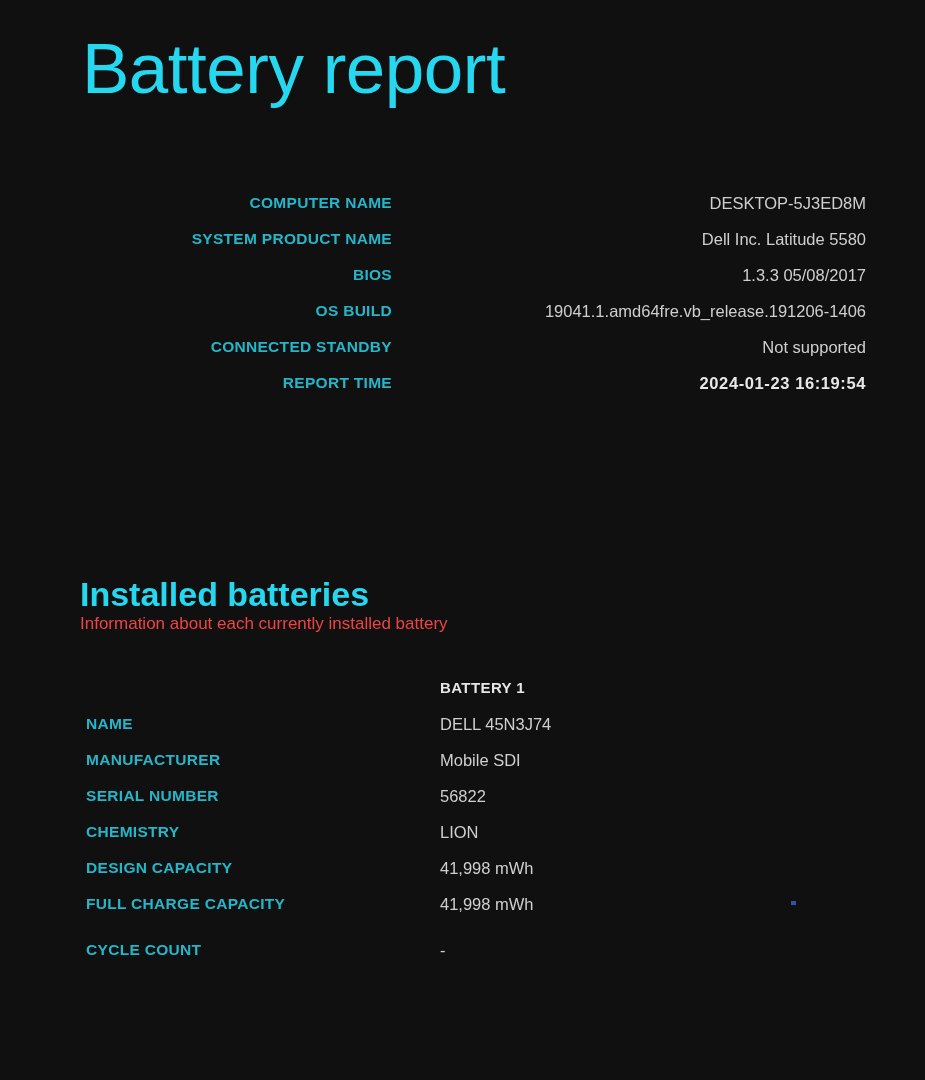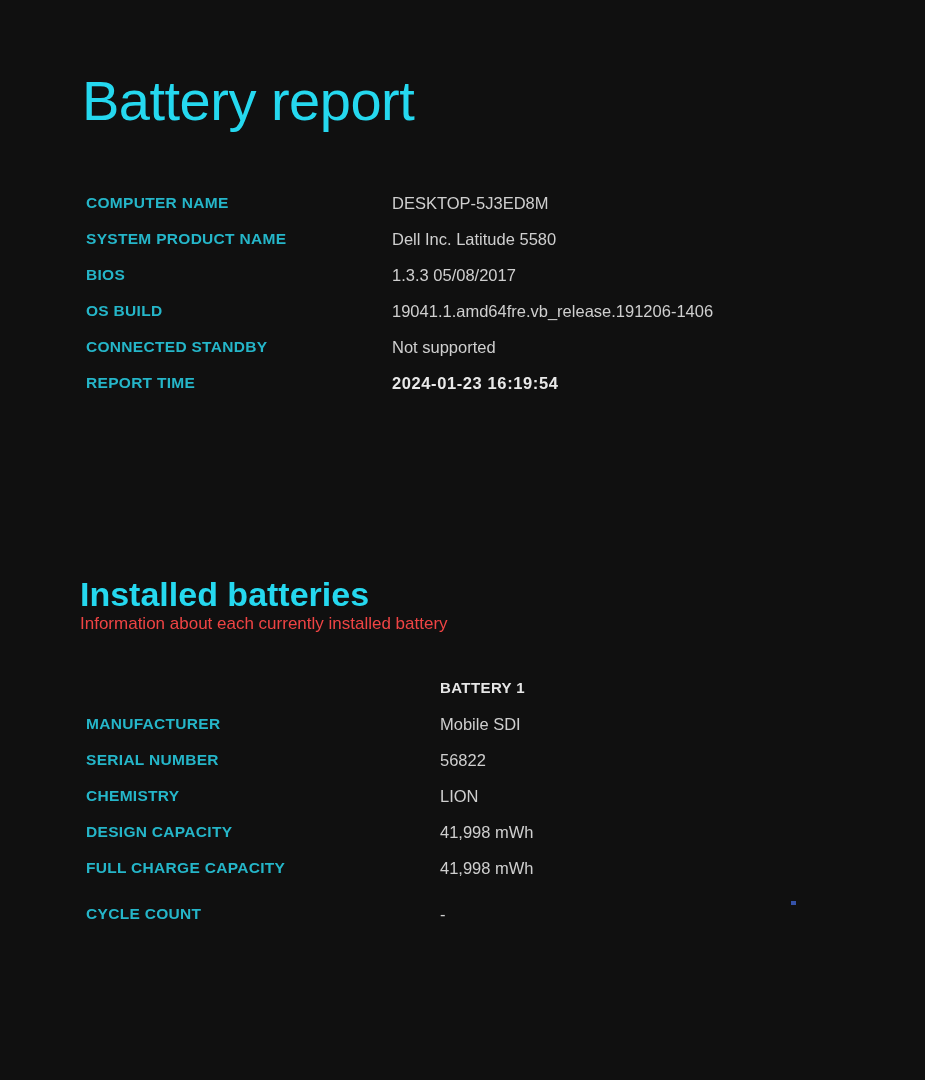--- a/index.html
+++ b/index.html
@@ -20,36 +20,36 @@
     left: 0;
     top: 0;
     width: 925px;
     height: 1080px;
     background: #101010;
   }
   .title {
     position: absolute;
     left: 82px;
     top: 33px;
-    font-size: 56px;
+    font-size: 71px;
     font-weight: 400;
     color: #25d8ef;
     letter-spacing: -0.5px;
     line-height: 1;
     font-family: "Liberation Sans", sans-serif;
-    margin-top: 40px;
   }
 
   
   .sysinfo {
     position: absolute;
     left: 86px;
     top: 185px;
     width: 780px;
     border-collapse: collapse;
+    text-align: right;
   }
   .sysinfo td {
     padding: 0;
     height: 36px;
     vertical-align: top;
     font-size: 16px;
     line-height: 36px;
   }
   .sysinfo td.k {
     width: 306px;
@@ -176,20 +176,24 @@
 
   <table class="battable">
     <thead>
       <tr>
         <th class="corner"></th>
         <th class="colhead">BATTERY 1</th>
       </tr>
     </thead>
     <tbody>
       <tr>
+        <td class="k">NAME</td>
+        <td class="v">DELL 45N3J74</td>
+      </tr>
+      <tr>
         <td class="k">MANUFACTURER</td>
         <td class="v">Mobile SDI</td>
       </tr>
       <tr>
         <td class="k">SERIAL NUMBER</td>
         <td class="v">56822</td>
       </tr>
       <tr>
         <td class="k">CHEMISTRY</td>
         <td class="v">LION</td>

